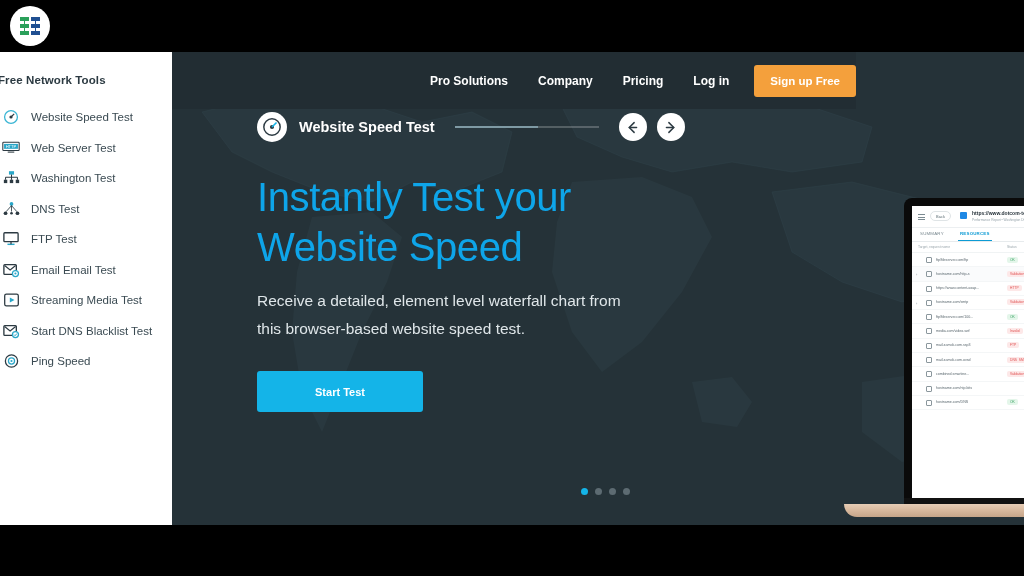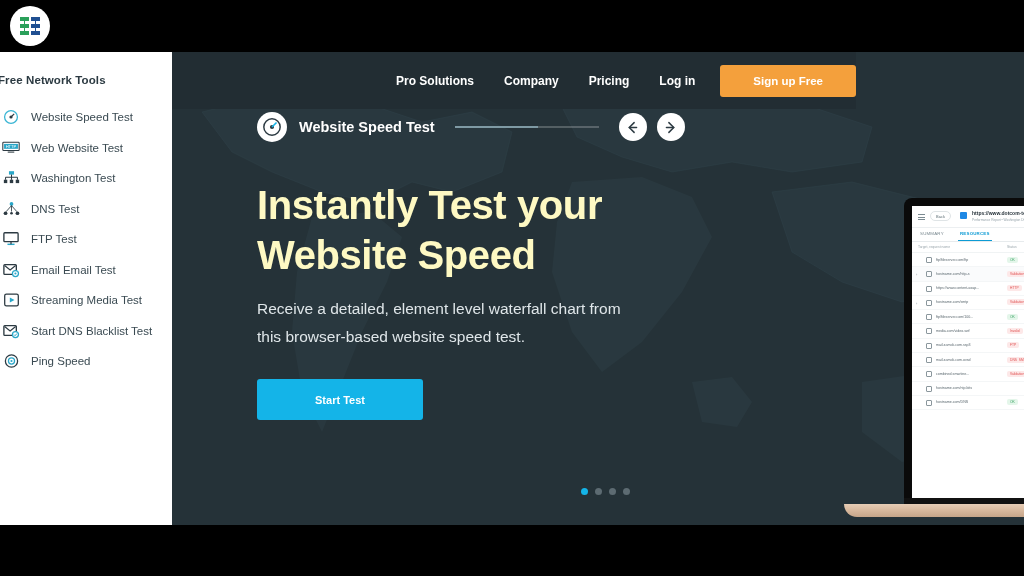--- a/index.html
+++ b/index.html
@@ -71,21 +71,21 @@
   .nav {
     position: absolute; right: 0; top: 0; height: 57px;
     display: flex; align-items: center; gap: 0px; padding-right: 0px;
   }
   .nav a {
     color: #ffffff; font-size: 12px; font-weight: bold;
     text-decoration: none; padding: 0 15px; white-space: nowrap;
   }
   .signup {
     background: #f4a03c; color: #fff; font-size: 11.5px; font-weight: bold;
-    padding: 10px 33px; border: none; border-radius: 3px;
+    padding: 10px 16px; border: none; border-radius: 3px;
     margin-left: 10px; margin-right: 0px; cursor: pointer; white-space: nowrap;
     font-family: "Liberation Sans", sans-serif;
   }
 
   
   .hero-inner { position: absolute; left: 85px; top: 60px; z-index: 4; }
   .eyebrow-row { display: flex; align-items: center; }
   .eyebrow-icon {
     width: 30px; height: 30px; border-radius: 50%; background: #fff;
     display: flex; align-items: center; justify-content: center;
@@ -102,22 +102,22 @@
     content:""; position: absolute; left: 0; top: 0; height: 2px; width: 58%;
     background: #7f9aa4;
   }
   .arrows { display: flex; gap: 10px; margin-left: 20px; }
   .arrow-btn {
     width: 28px; height: 28px; border-radius: 50%; background: #fff;
     display: flex; align-items: center; justify-content: center; cursor: pointer;
     border: none;
   }
   h1.headline {
-    color: #fef9c3; font-size: 40px; line-height: 50px; font-weight: bold;
-    margin-top: 38px; letter-spacing: -.4px;
+    color: #0ea5e9; font-size: 40px; line-height: 50px; font-weight: normal;
+    margin-top: 30px; letter-spacing: -.4px;
   }
   p.subtitle {
     color: #dfe6e9; font-size: 15.5px; line-height: 28px; margin-top: 15px;
     font-weight: normal;
   }
   .cta {
     margin-top: 28px; background: #14b4e8; color: #ffffff;
     font-size: 11px; font-weight: bold; width: 166px; height: 41px;
     border: none; border-radius: 3px; cursor: pointer;
     font-family: "Liberation Sans", sans-serif;
@@ -204,21 +204,21 @@
 
     <div class="sidebar-item">
       <span class="ico">
         <svg width="18" height="14" viewBox="0 0 22 16">
             <rect x="1" y="1" width="20" height="10" rx="1" fill="none" stroke="#2c3a42" stroke-width="1.3"></rect>
             <rect x="2.5" y="3" width="17" height="6" fill="#2aa7c9"></rect>
             <text x="11" y="8" font-size="5" fill="#fff" text-anchor="middle" font-family="Liberation Sans">HTTP</text>
             <path d="M7 13 h8" stroke="#2c3a42" stroke-width="1.3"></path>
           </svg>
       </span>
-      <span class="lbl">Web Website Test</span>
+      <span class="lbl">Web Server Test</span>
     </div>
 
     <div class="sidebar-item">
       <span class="ico">
         <svg width="17" height="16" viewBox="0 0 20 18">
             <rect x="7" y="1" width="6" height="4" fill="#2aa7c9"></rect>
             <path d="M10 5 v3 M3 8 h14 M3 8 v3 M10 8 v3 M17 8 v3" stroke="#2c3a42" stroke-width="1.2" fill="none"></path>
             <rect x="1" y="11" width="4" height="4" fill="#2c3a42"></rect>
             <rect x="8" y="11" width="4" height="4" fill="#2c3a42"></rect>
             <rect x="15" y="11" width="4" height="4" fill="#2c3a42"></rect>

